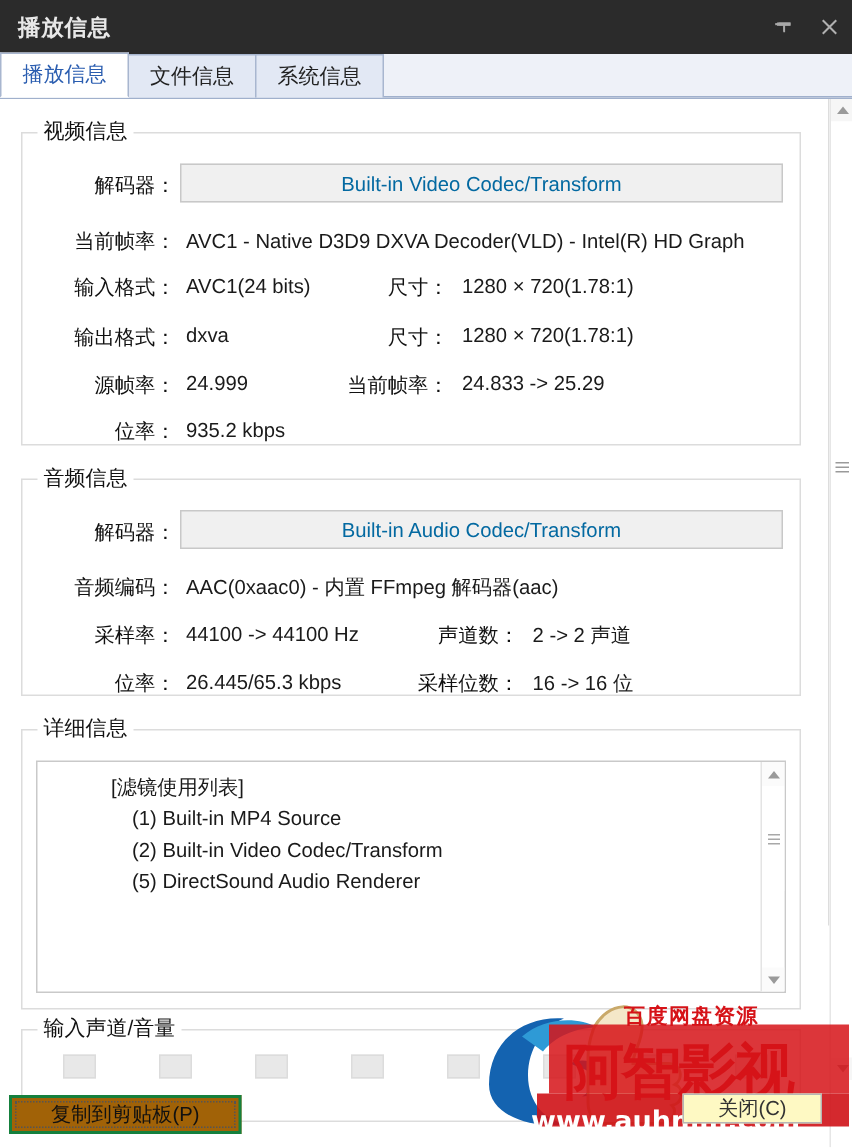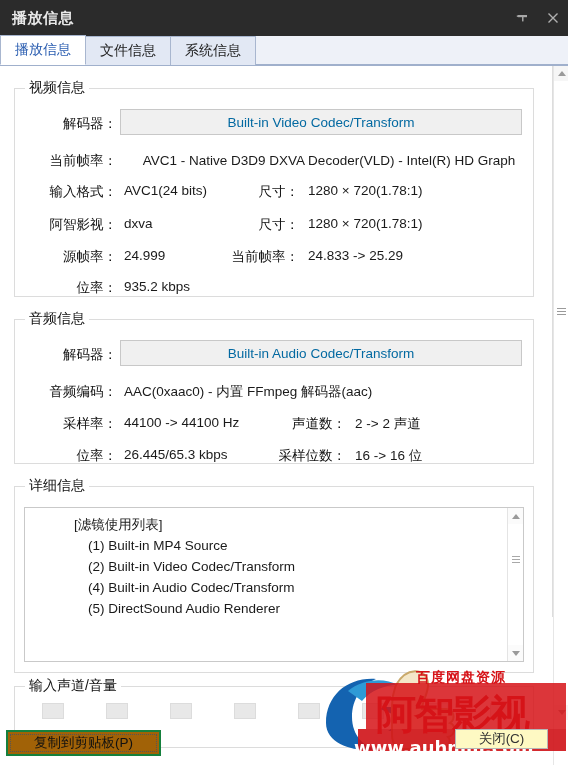--- a/index.html
+++ b/index.html
@@ -159,21 +159,20 @@
     display: flex; align-items: center; justify-content: center;
     font-size: 13.5px;
     color: #0369a1;
     height: 26px;
   }
 
   
   .clip {
     overflow: hidden;
     white-space: nowrap;
-    text-align: center;
   }
 
   
   .listbox {
     position: absolute;
     background: #ffffff;
     border: 1px solid #c9c9c9;
     overflow: hidden;
   }
   .listbox-inner {
@@ -354,21 +353,21 @@
       <span class="val">AVC1(24 bits)</span>
     </div>
     <div class="row" style="left:243px; top:117px; width:56px; justify-content:flex-end;">
       <span class="lab">尺寸：</span>
     </div>
     <div class="row" style="left:308px; top:117px;">
       <span class="val">1280 × 720(1.78:1)</span>
     </div>
 
     <div class="row" style="left:22px; top:150px; width:95px; justify-content:flex-end;">
-      <span class="lab">阿智影视：</span>
+      <span class="lab">输出格式：</span>
     </div>
     <div class="row" style="left:124px; top:150px;">
       <span class="val">dxva</span>
     </div>
     <div class="row" style="left:243px; top:150px; width:56px; justify-content:flex-end;">
       <span class="lab">尺寸：</span>
     </div>
     <div class="row" style="left:308px; top:150px;">
       <span class="val">1280 × 720(1.78:1)</span>
     </div>
@@ -439,21 +438,20 @@
 
     <div class="groupbox" style="left:14px; top:420px; width:520px; height:187px;">
       <div class="gb-legend">详细信息</div>
     </div>
 
     <div class="listbox" style="left:24px; top:441px; width:500px; height:155px;">
       <div class="listbox-inner">
         <div class="li">[滤镜使用列表]</div>
         <div class="li indent">(1) Built-in MP4 Source</div>
         <div class="li indent">(2) Built-in Video Codec/Transform</div>
-        <div class="li indent">(4) Built-in Audio Codec/Transform</div>
         <div class="li indent">(5) DirectSound Audio Renderer</div>
       </div>
       <div class="lb-scroll">
         <div class="lb-btn lb-up">
           <div class="vs-arrow up"></div>
         </div>
         <div class="lb-thumb">
           <div class="lb-grip">
               <div></div>
               <div></div>

